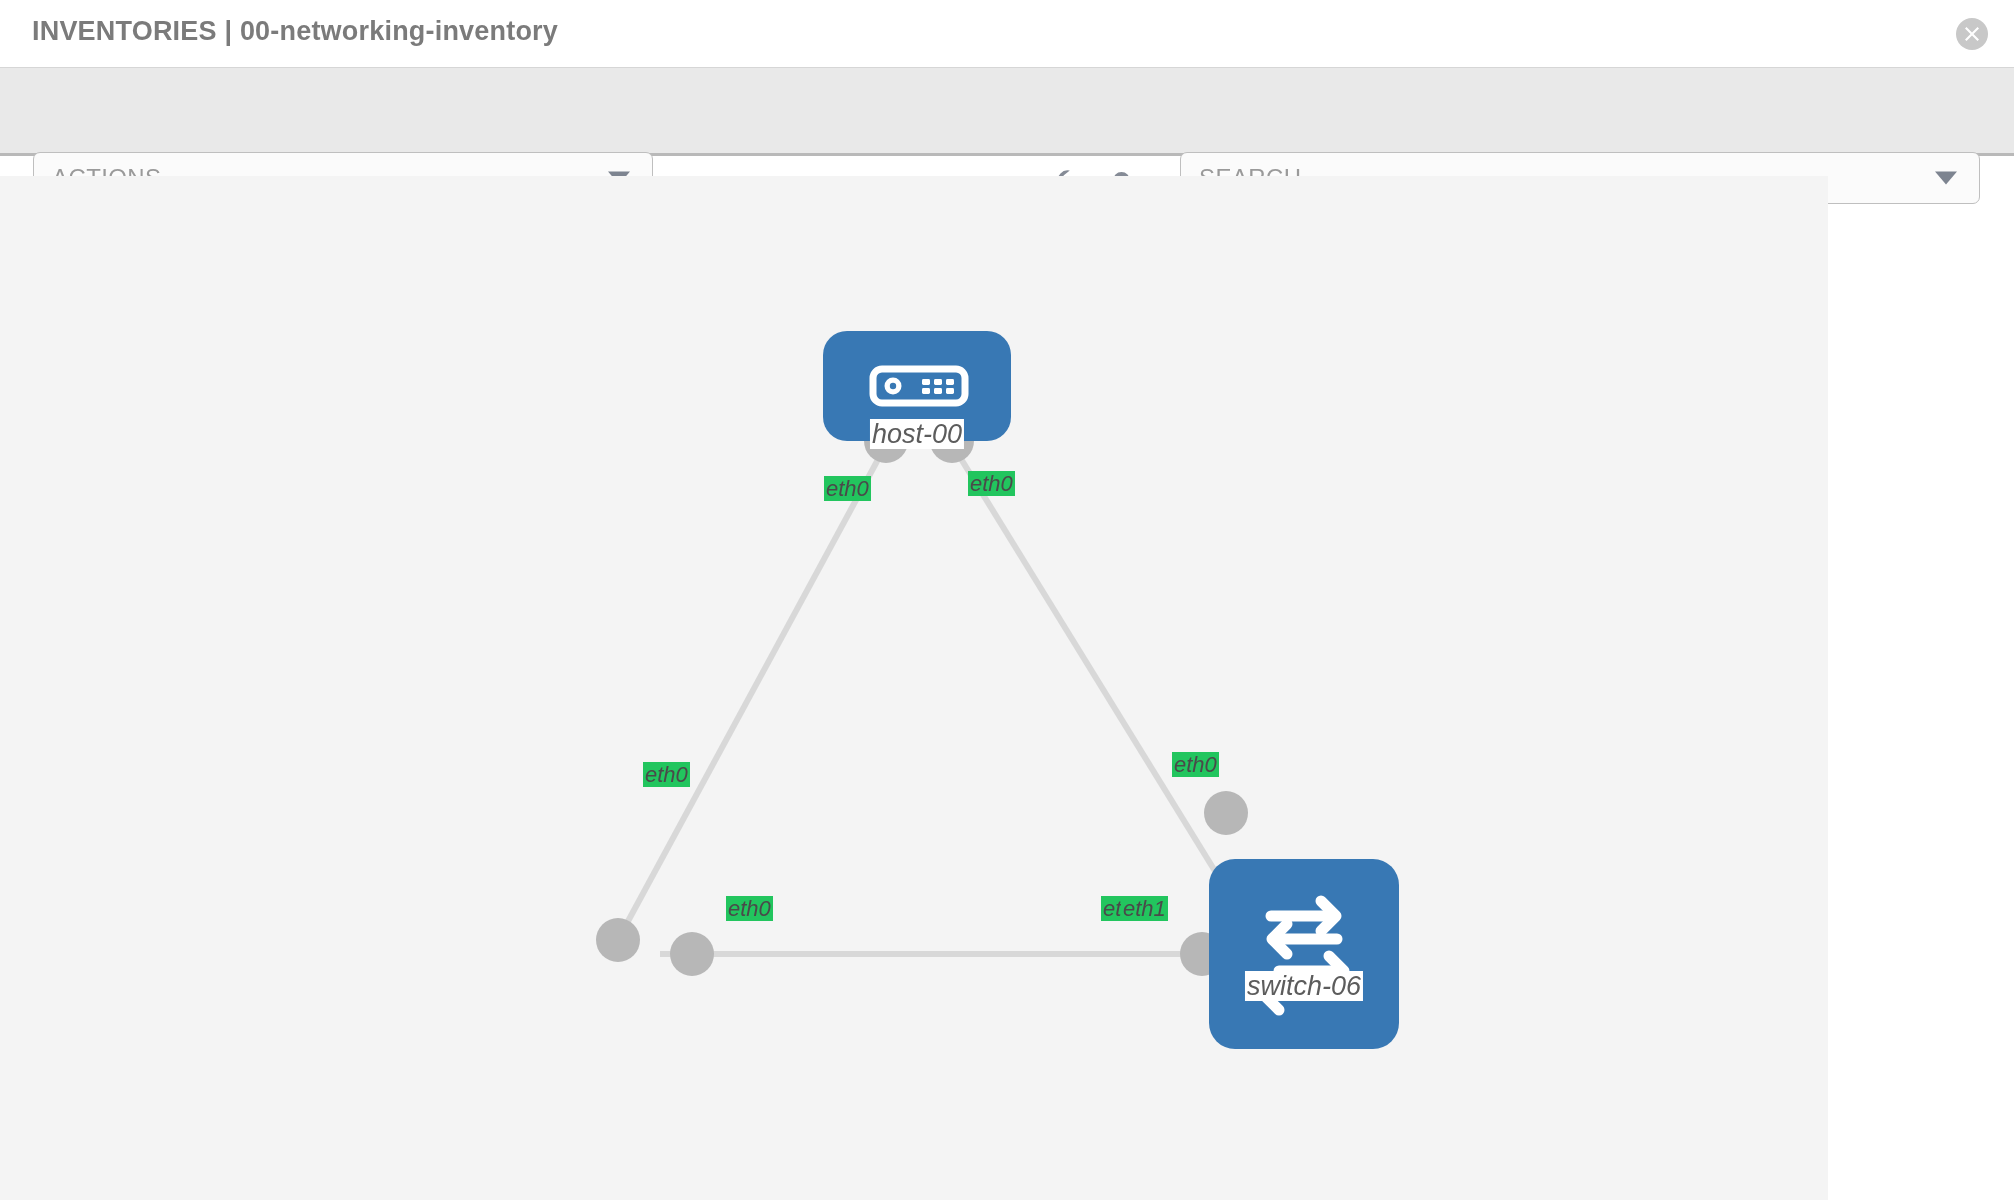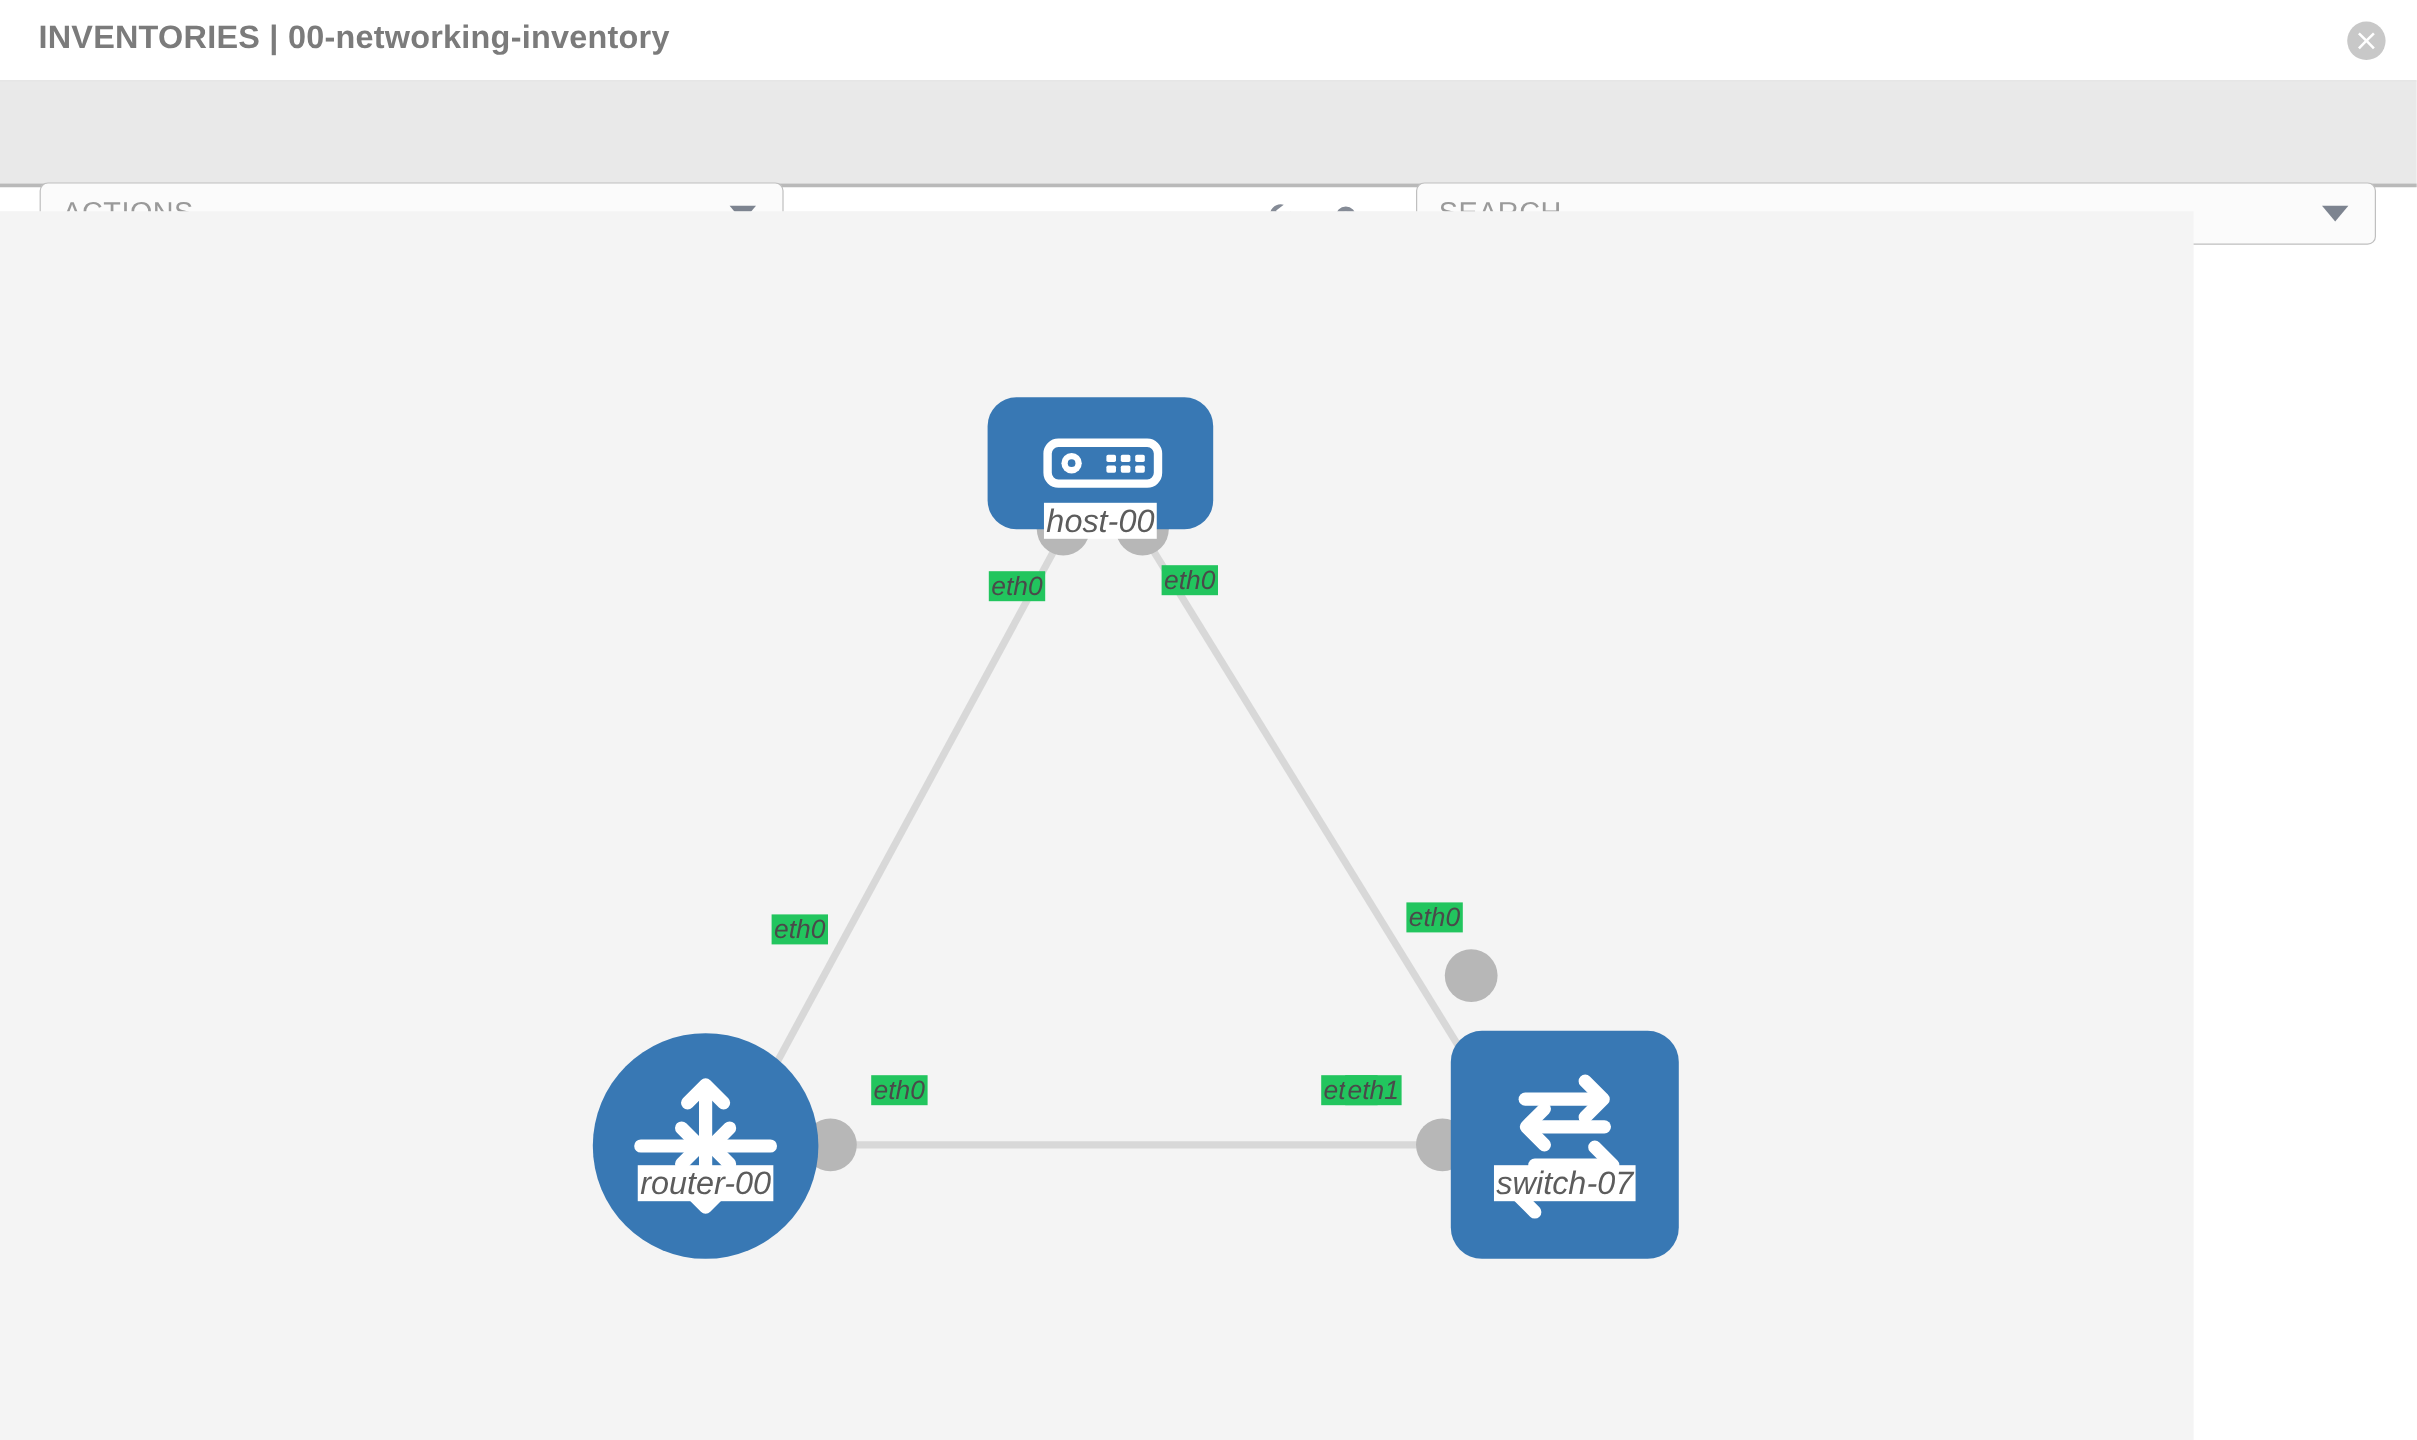--- a/index.html
+++ b/index.html
@@ -249,56 +249,36 @@
           <rect x="111" y="48" width="8" height="6" rx="1.4"></rect>
           <rect x="123" y="48" width="8" height="6" rx="1.4"></rect>
           <rect x="99" y="57" width="8" height="6" rx="1.4"></rect>
           <rect x="111" y="57" width="8" height="6" rx="1.4"></rect>
           <rect x="123" y="57" width="8" height="6" rx="1.4"></rect>
         </g>
       </svg>
       <div class="node-label">host-00</div>
     </div>
 
-    <div class="node" id="node-router">
-      <div class="node-shape"></div>
-      <svg class="node-glyph" viewBox="0 0 188 188">
-        <g stroke="#ffffff" stroke-width="11" stroke-linecap="round" stroke-linejoin="round" fill="none">
-
-          <line x1="94" y1="92" x2="94" y2="44"></line>
-          <polyline points="79,58 94,43 109,58"></polyline>
-
-          <line x1="94" y1="96" x2="94" y2="144"></line>
-          <polyline points="79,130 94,145 109,130"></polyline>
-
-          <line x1="40" y1="94" x2="88" y2="94"></line>
-          <polyline points="74,79 89,94 74,109"></polyline>
-
-          <line x1="148" y1="94" x2="100" y2="94"></line>
-          <polyline points="114,79 99,94 114,109"></polyline>
-        </g>
-      </svg>
-      <div class="node-label">router-00</div>
-    </div>
 
     <div class="node" id="node-switch">
       <div class="node-shape"></div>
       <svg class="node-glyph" viewBox="0 0 190 190">
         <g stroke="#ffffff" stroke-width="11" stroke-linecap="round" stroke-linejoin="round" fill="none">
           <line x1="62" y1="57" x2="126" y2="57"></line>
           <polyline points="112,42 127,57 112,72"></polyline>
           <line x1="128" y1="80" x2="64" y2="80"></line>
           <polyline points="78,65 63,80 78,95"></polyline>
           <line x1="70" y1="112" x2="134" y2="112"></line>
           <polyline points="120,97 135,112 120,127"></polyline>
           <line x1="120" y1="136" x2="56" y2="136"></line>
           <polyline points="70,121 55,136 70,151"></polyline>
         </g>
       </svg>
-      <div class="node-label">switch-07</div>
+      <div class="node-label">switch-06</div>
     </div>
 
     <div class="if-label" style="left:824px; top:300px; z-index:4;">eth0</div>
 
     <div class="if-label" style="left:968px; top:295px; z-index:4;">eth0</div>
 
     <div class="if-label" style="left:643px; top:586px;">eth0</div>
 
     <div class="if-label" style="left:1172px; top:576px;">eth0</div>
 

